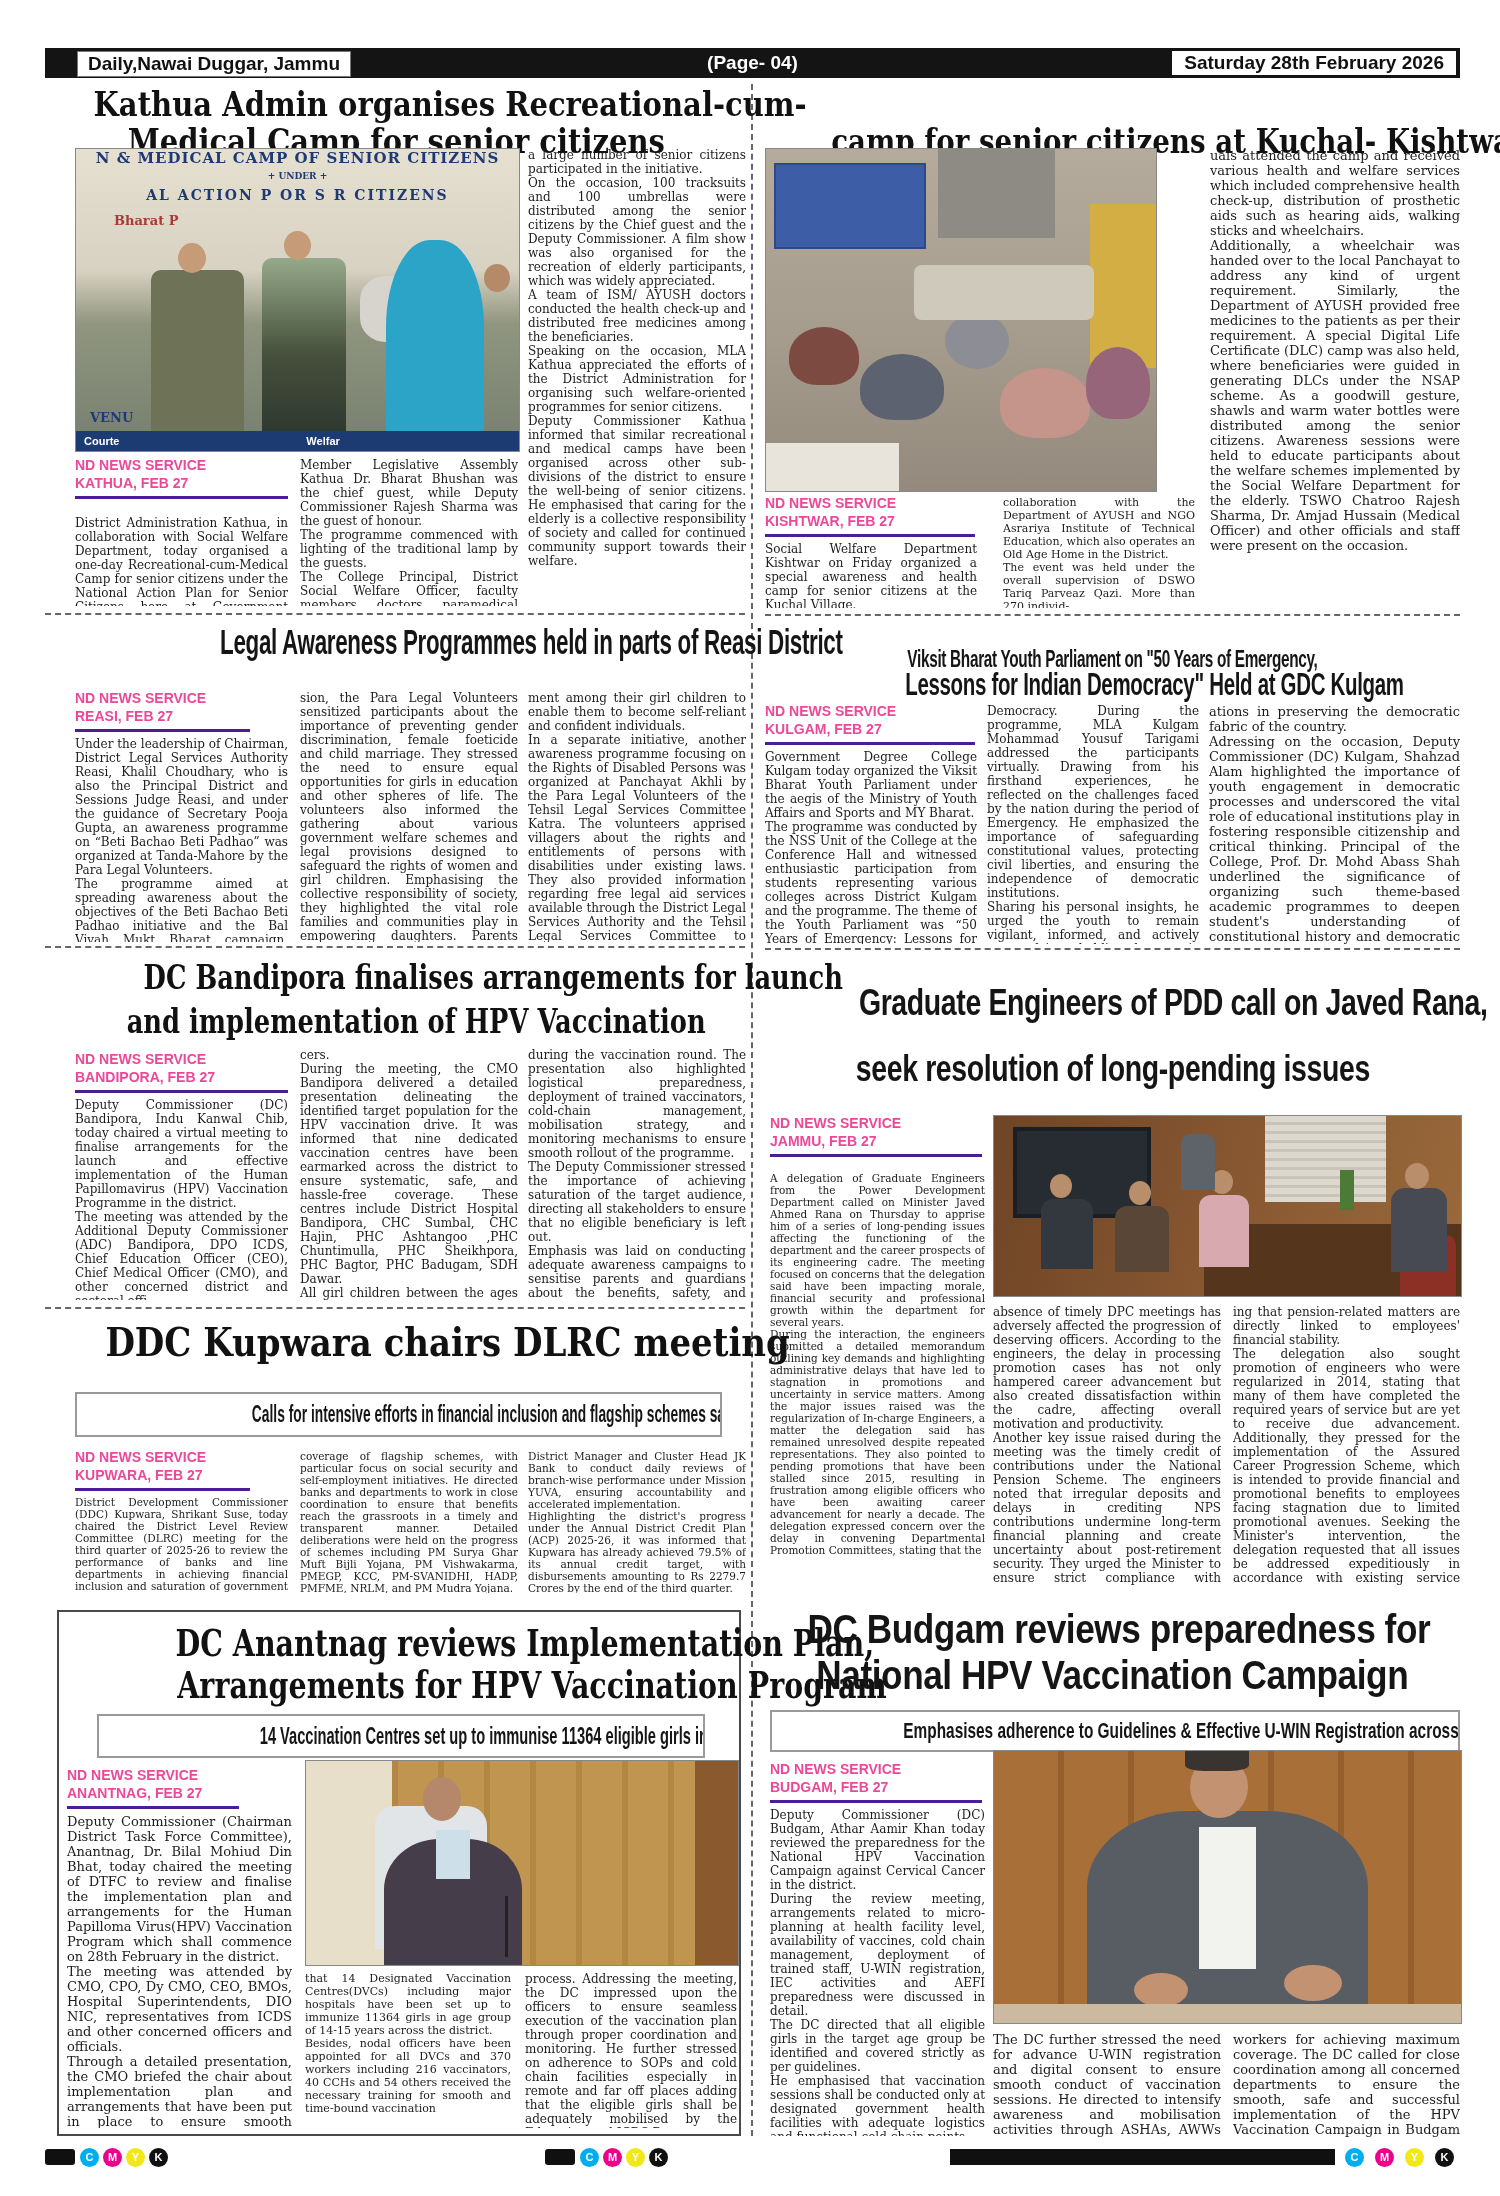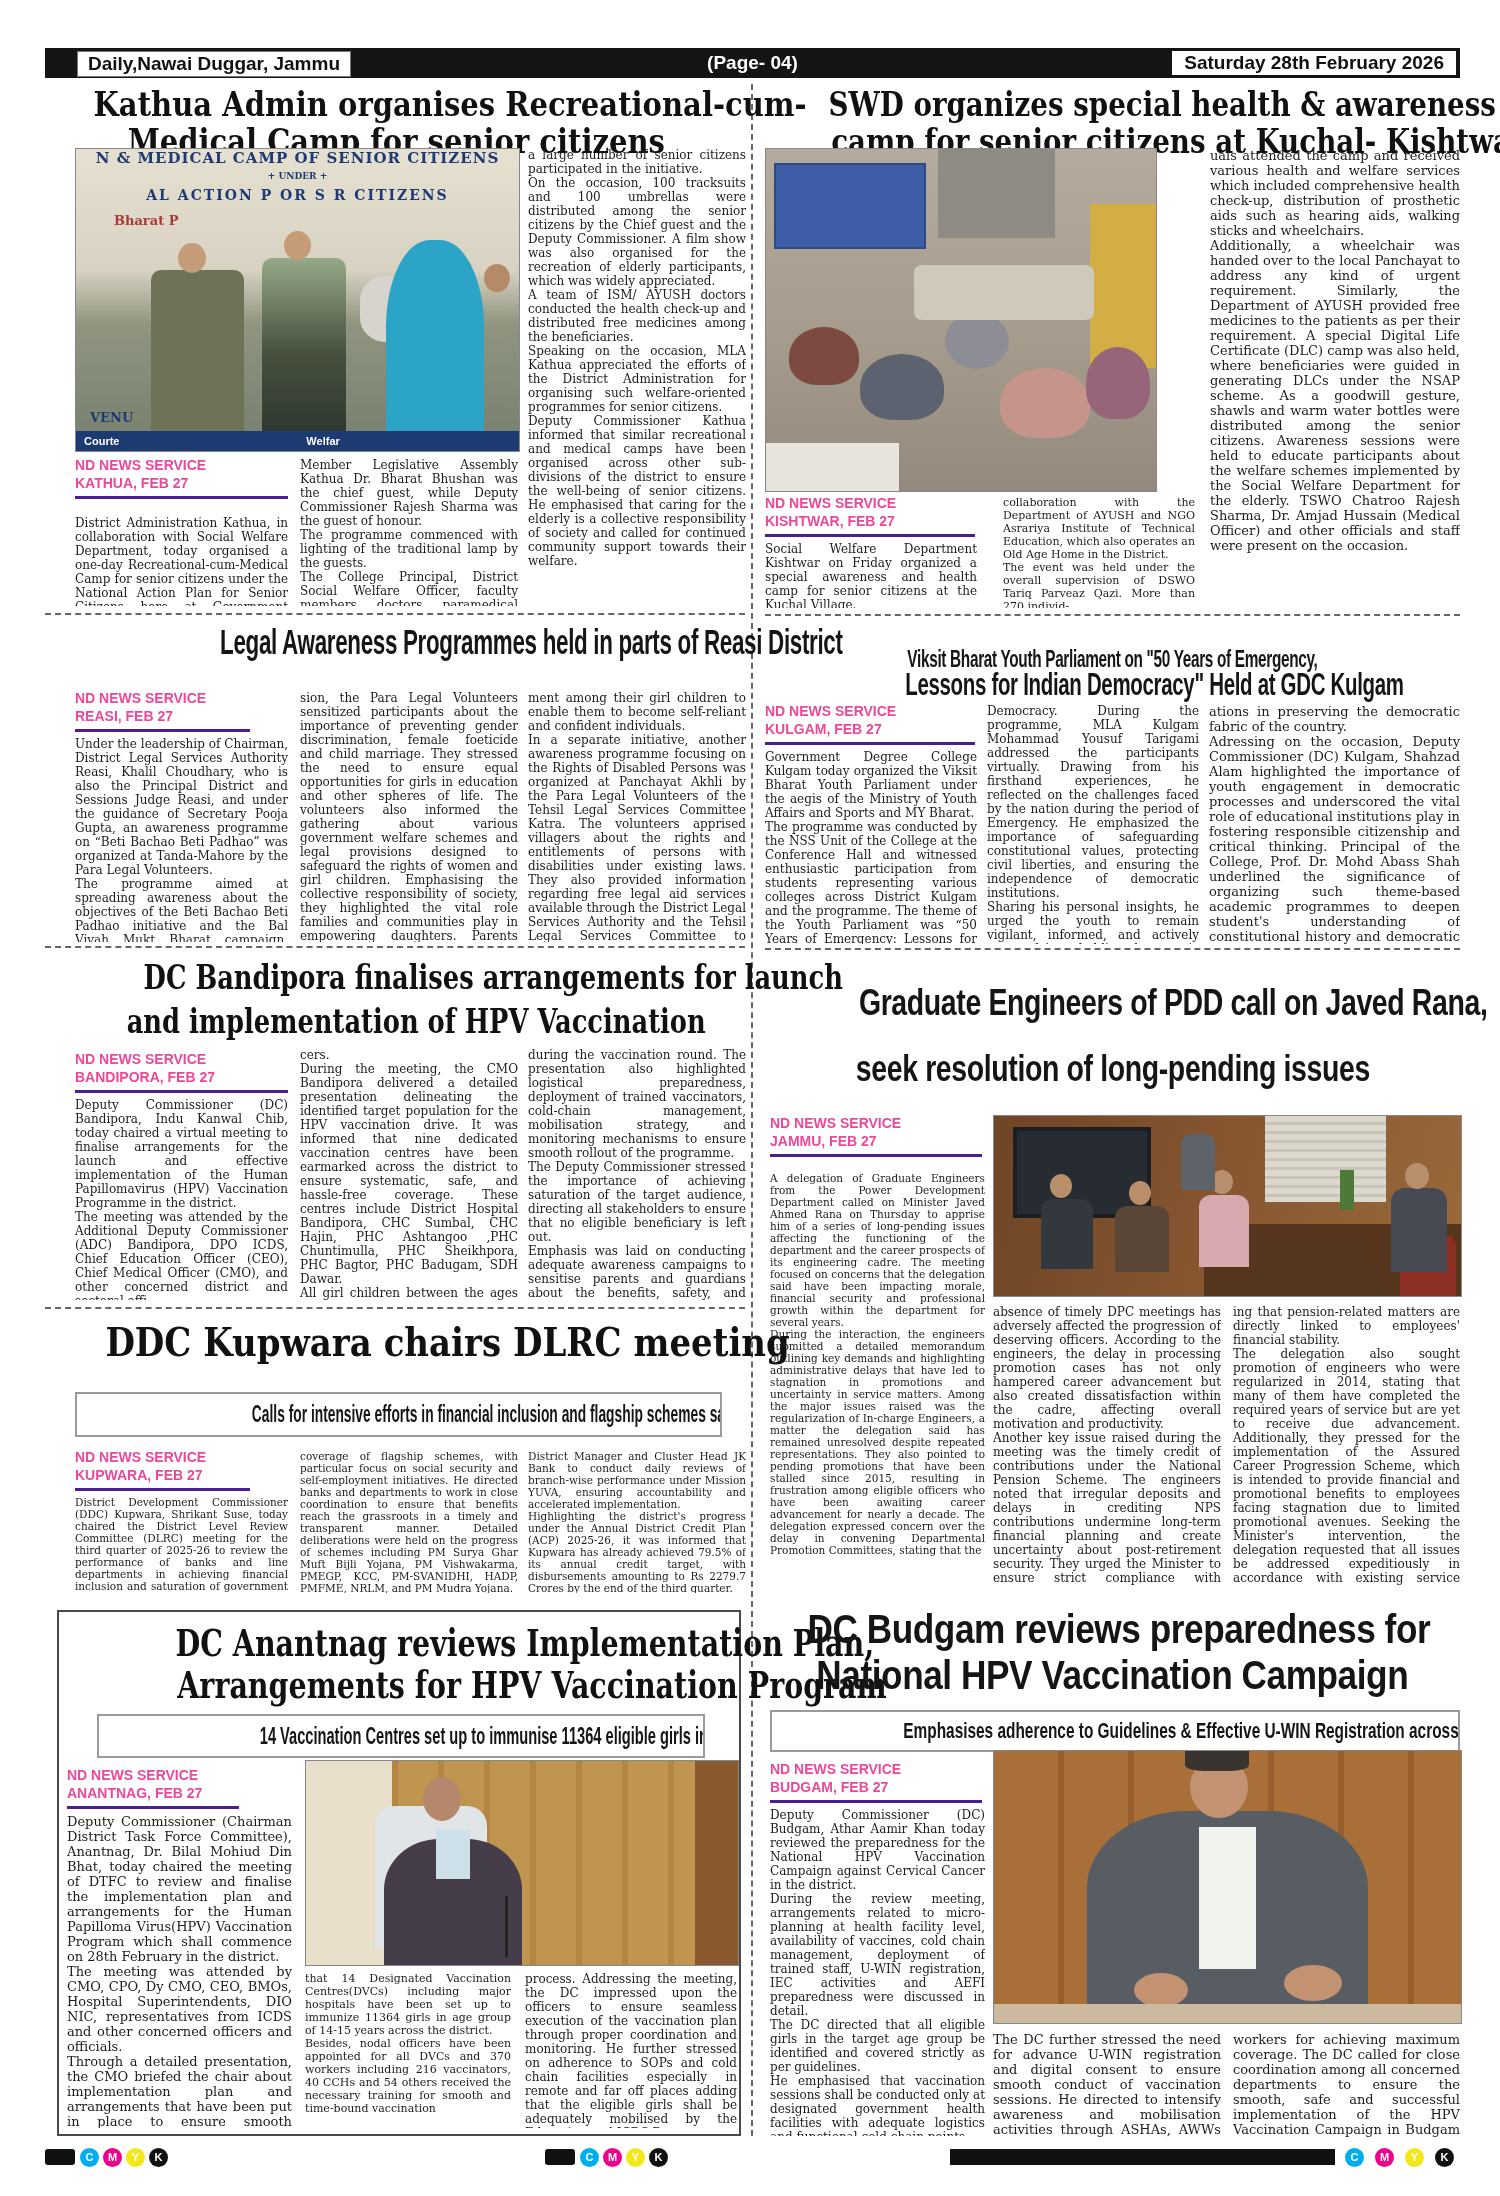--- a/index.html
+++ b/index.html
@@ -103,21 +103,20 @@
 The programme commenced with lighting of the traditional lamp by the guests.
 The College Principal, District Social Welfare Officer, faculty members, doctors, paramedical staff and</div>
     <div class="col fs12" style="left:483px;top:64px;width:218px;height:458px;">a large number of senior citizens participated in the initiative.
 On the occasion, 100 tracksuits and 100 umbrellas were distributed among the senior citizens by the Chief guest and the Deputy Commissioner. A film show was also organised for the recreation of elderly participants, which was widely appreciated.
 A team of ISM/ AYUSH doctors conducted the health check-up and distributed free medicines among the beneficiaries.
 Speaking on the occasion, MLA Kathua appreciated the efforts of the District Administration for organising such welfare-oriented programmes for senior citizens.
 Deputy Commissioner Kathua informed that similar recreational and medical camps have been organised across other sub-divisions of the district to ensure the well-being of senior citizens. He emphasised that caring for the elderly is a collective responsibility of society and called for continued community support towards their welfare.</div>
   </section>
 
   <section class="art" id="swd" style="left:765px;top:84px;width:695px;height:524px;">
-    <div class="hl serifhl" style="top:2px;font-size:33px;line-height:37px;"><span style="transform:scaleX(.84);">SWD organizes special health &amp; awareness</span></div>
     <div class="hl serifhl" style="top:39px;font-size:33px;line-height:37px;"><span style="transform:scaleX(.84);">camp for senior citizens at Kuchal- Kishtwar</span></div>
     <div class="photo" id="ph-swd" style="left:0px;top:64px;width:390px;height:342px;">
       <div class="ph-el" style="left:2%;top:4%;width:38%;height:24%;background:#3d5ea6;border:2px solid #2c4a8a;"></div>
       <div class="ph-el" style="left:44%;top:0;width:30%;height:26%;background:#8e8a84;"></div>
       <div class="ph-el" style="right:0;top:16%;width:17%;height:48%;background:#d3ae44;"></div>
       <div class="ph-el" style="left:6%;top:52%;width:70px;height:58px;background:#7d4a42;border-radius:50% 50% 40% 40%;"></div>
       <div class="ph-el" style="left:24%;top:60%;width:84px;height:66px;background:#5c6270;border-radius:50% 50% 40% 40%;"></div>
       <div class="ph-el" style="left:46%;top:48%;width:64px;height:56px;background:#8d8d95;border-radius:50%;"></div>
       <div class="ph-el" style="left:60%;top:64%;width:90px;height:70px;background:#c5948a;border-radius:50% 50% 40% 40%;"></div>
       <div class="ph-el" style="left:82%;top:58%;width:64px;height:72px;background:#97657a;border-radius:50% 50% 40% 40%;"></div>

